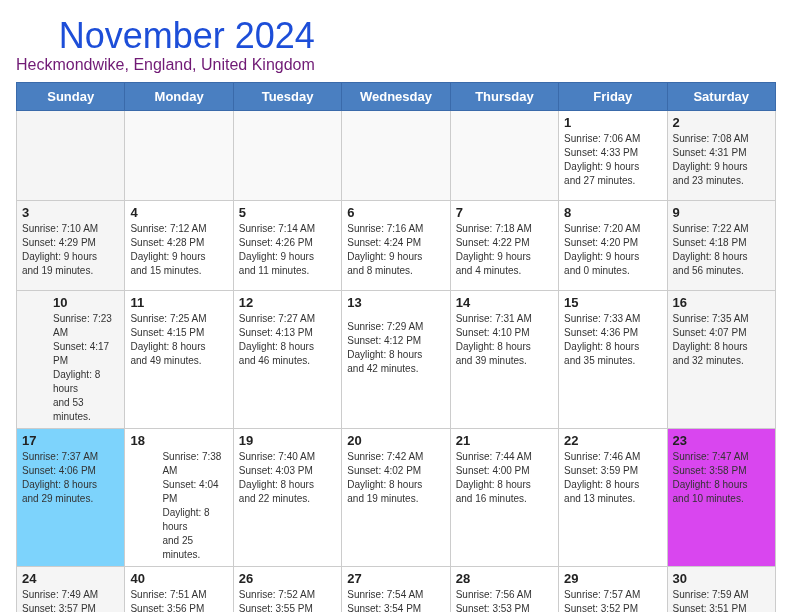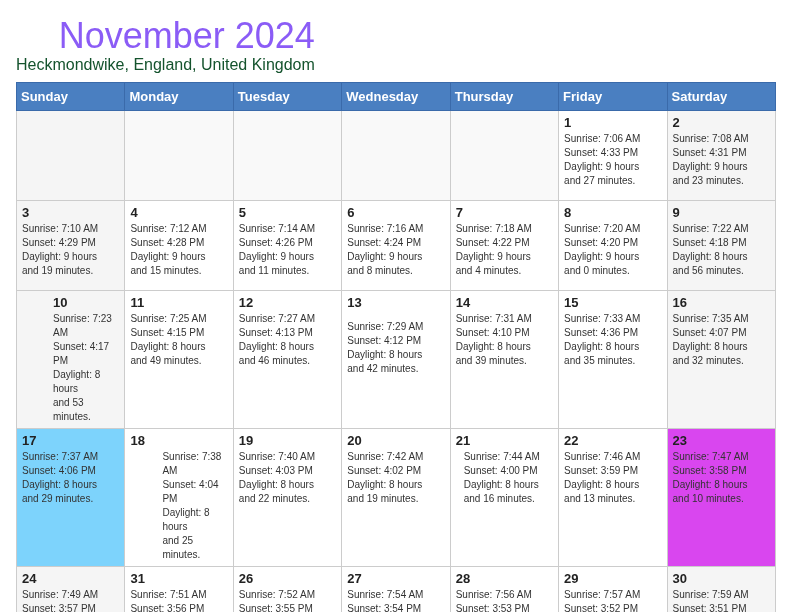--- a/index.html
+++ b/index.html
@@ -20,36 +20,36 @@
       display: flex;
       align-items: center;
       gap: 4px;
     }
     .title-block {
       text-align: right;
     }
     .month-title {
       font-size: 36px;
       font-weight: 300;
-      color: #8b5cf6;
+      color: #1d4ed8;
       line-height: 1.1;
     }
     .location {
       font-size: 16px;
-      color: #14532d;
+      color: #701a75;
     }
     .calendar {
       width: 100%;
       border-collapse: collapse;
       table-layout: fixed;
     }
     .calendar th {
       background: #4a7fc1;
       color: #fff;
-      text-align: left;
+      text-align: center;
       padding: 6px 4px;
       font-size: 13px;
       font-weight: 600;
       border: 1px solid #3a6aaa;
     }
     .calendar td {
       border: 1px solid #ccc;
       vertical-align: top;
       padding: 4px 5px;
       height: 90px;
@@ -245,21 +245,21 @@
         </td>
         <td>
           <span class="day-num">20</span>
           <div class="day-info" style="white-space: pre-line;">Sunrise: 7:42 AM
 Sunset: 4:02 PM
 Daylight: 8 hours
 and 19 minutes.</div>
         </td>
         <td>
           <span class="day-num">21</span>
-          <div class="day-info" style="white-space: pre-line; margin-left: 8px;">Sunrise: 7:44 AM
+          <div class="day-info" style="white-space: pre-line;">Sunrise: 7:44 AM
 Sunset: 4:00 PM
 Daylight: 8 hours
 and 16 minutes.</div>
         </td>
         <td>
           <span class="day-num">22</span>
           <div class="day-info" style="white-space: pre-line;">Sunrise: 7:46 AM
 Sunset: 3:59 PM
 Daylight: 8 hours
 and 13 minutes.</div>
@@ -274,21 +274,21 @@
       </tr>
       <tr>
         <td style="background: rgb(245, 245, 245);">
           <span class="day-num">24</span>
           <div class="day-info" style="white-space: pre-line;">Sunrise: 7:49 AM
 Sunset: 3:57 PM
 Daylight: 8 hours
 and 7 minutes.</div>
         </td>
         <td>
-          <span class="day-num">31</span>
+          <span class="day-num">40</span>
           <div class="day-info" style="white-space: pre-line;">Sunrise: 7:51 AM
 Sunset: 3:56 PM
 Daylight: 8 hours
 and 4 minutes.</div>
         </td>
         <td>
           <span class="day-num">26</span>
           <div class="day-info" style="white-space: pre-line;">Sunrise: 7:52 AM
 Sunset: 3:55 PM
 Daylight: 8 hours

